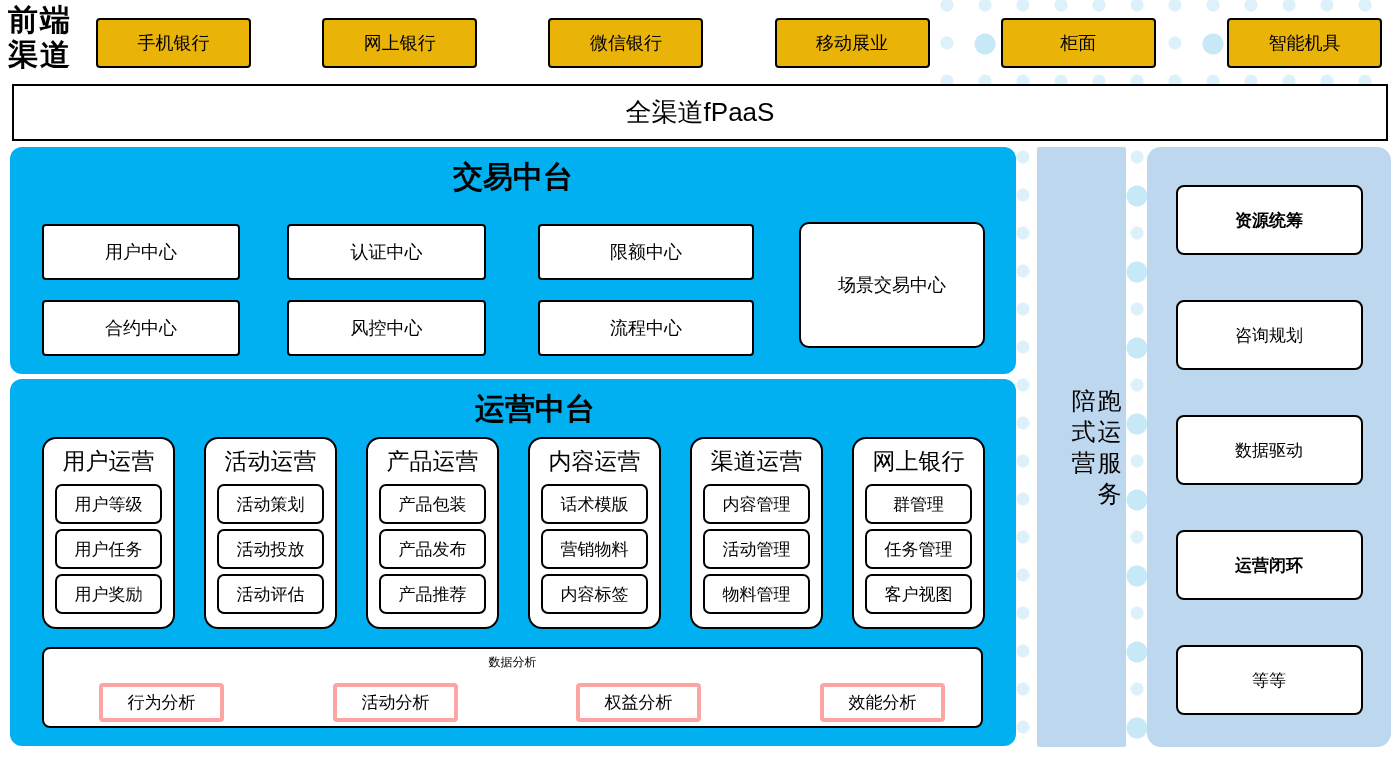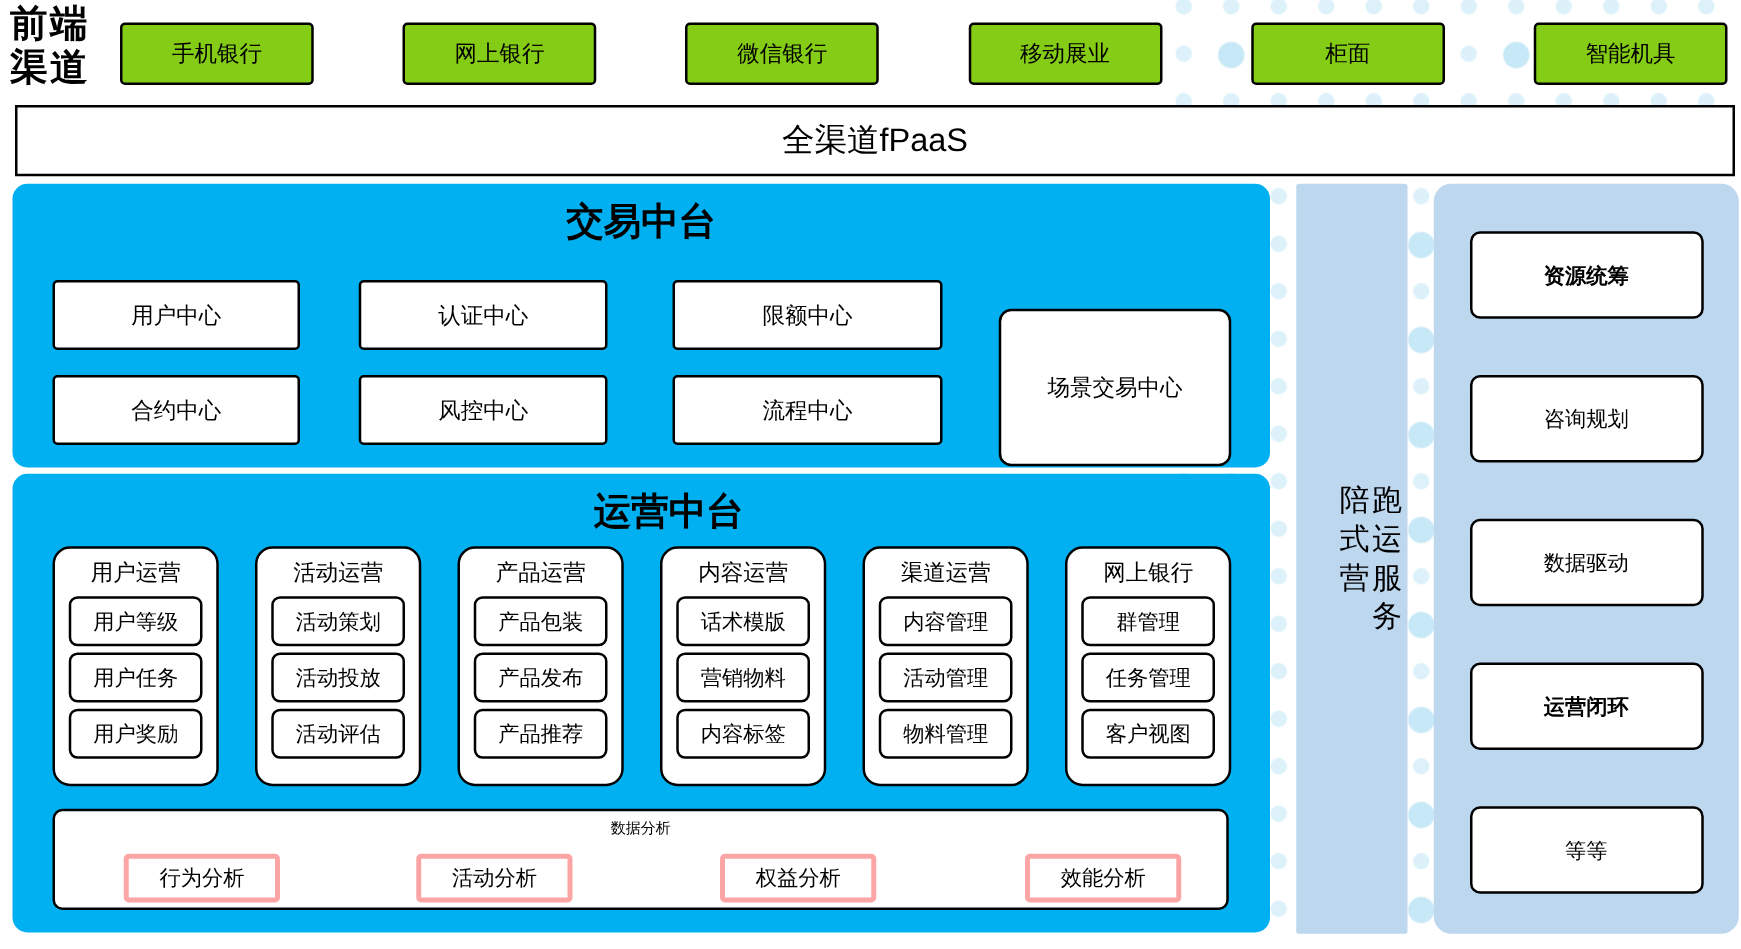--- a/index.html
+++ b/index.html
@@ -42,21 +42,21 @@
 
   
   .channel-row {
     position: absolute;
     left: 96px; top: 18px; width: 1286px; height: 50px;
     display: flex; justify-content: space-between;
     z-index: 1;
   }
   .channel-box {
     width: 155px; height: 50px;
-    background: #84cc16;
+    background: #eab308;
     border: 2px solid #000;
     border-radius: 4px;
     display: flex; align-items: center; justify-content: center;
     font-size: 18px;
   }
 
   
   .fpaas-bar {
     position: absolute;
     left: 12px; top: 84px; width: 1376px; height: 57px;
@@ -94,39 +94,38 @@
   }
   
   .tc-r1 { top: 77px;  height: 56px; }
   .tc-r2 { top: 153px; height: 56px; }
   .tc-c1 { left: 32px;  width: 198px; }
   .tc-c2 { left: 277px; width: 199px; }
   .tc-c3 { left: 528px; width: 216px; }
   .scene-box {
     left: 789px; top: 75px; width: 186px; height: 126px;
     border-radius: 10px;
-    margin-top: 25px;
   }
 
   
   .ops-columns {
     position: absolute;
     left: 32px; top: 58px; width: 943px; height: 192px;
     display: flex; justify-content: space-between;
   }
   .ops-col {
     width: 133px; height: 192px;
     background: #fff;
     border: 2px solid #000;
     border-radius: 14px;
     display: flex; flex-direction: column;
   }
   .ops-col-title {
     text-align: center;
-    font-size: 18px;
+    font-size: 23px;
     padding: 7px 0 2px 0;
   }
   .ops-item {
     margin: 5px 11px 0 11px;
     height: 40px;
     border: 2px solid #000;
     border-radius: 7px;
     background: #fff;
     display: flex; align-items: center; justify-content: center;
     font-size: 17px;

